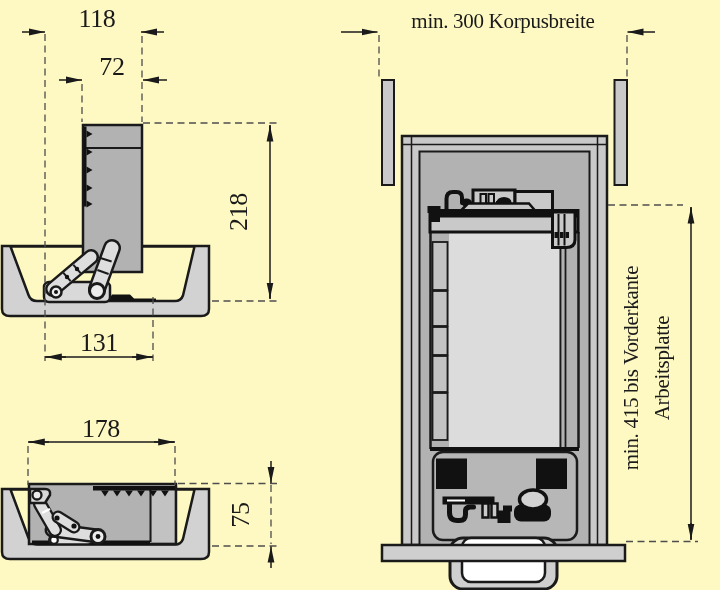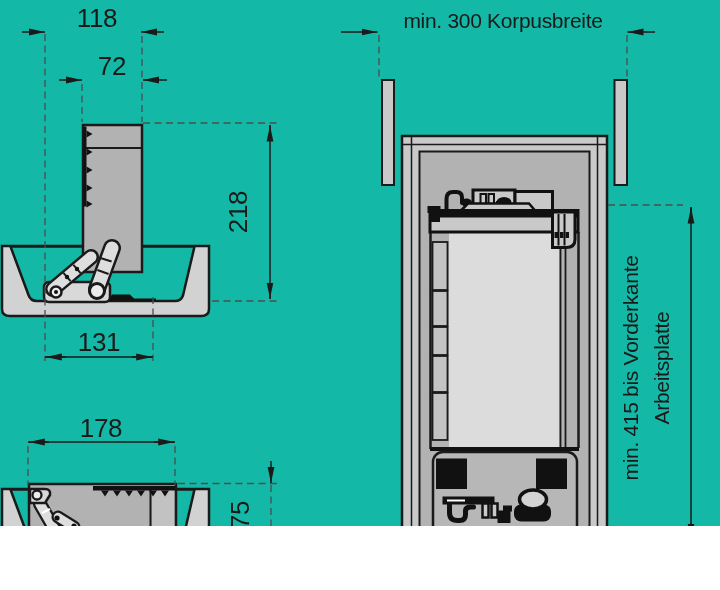--- a/index.html
+++ b/index.html
@@ -1,18 +1,18 @@
 <!DOCTYPE html>
 <html><head>
 <meta charset="utf-8">
 <style>
   html,body{margin:0;padding:0;background:#fff;}
   .stage{
-    position:relative;width:720px;height:526px;background:#14b8a6;overflow:hidden;
-    font-family:Liberation Sans, sans-serif;
+    position:relative;width:720px;height:590px;background:#fef9c3;overflow:hidden;
+    font-family:Liberation Serif, serif;
   }
   .stage svg{position:absolute;left:0;top:0;}
   text{fill:#1a1a1a;letter-spacing:-0.3px;}
   .dim-num{font-size:26px;}
   .dim-txt{font-size:21px;}
   .dash{stroke:#4d4d4d;stroke-width:1.3;stroke-dasharray:7 4.5;fill:none;}
   .dim{stroke:#1a1a1a;stroke-width:1.5;fill:none;}
 </style>
 </head>
 <body>

